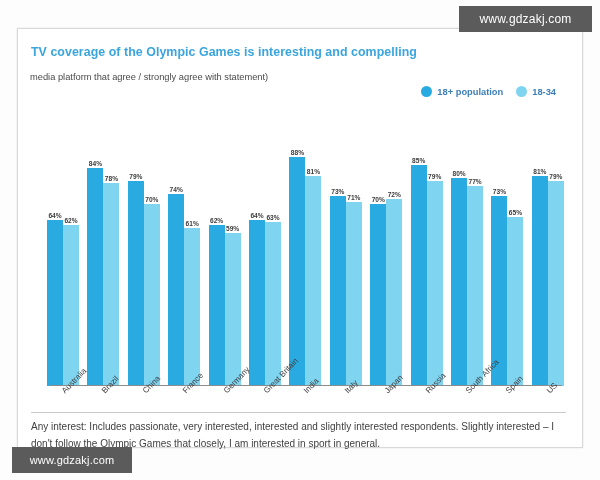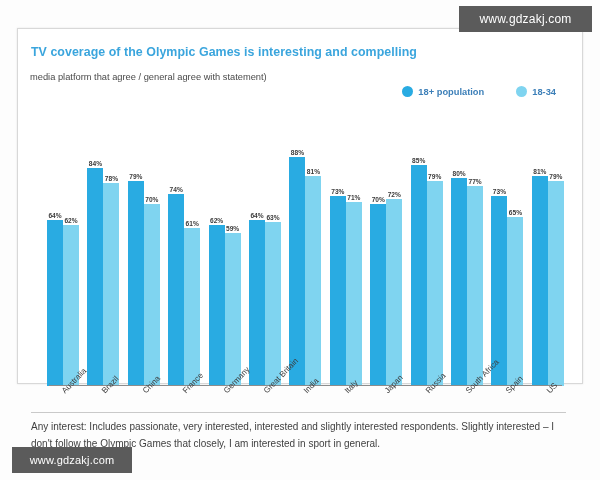--- a/index.html
+++ b/index.html
@@ -20,21 +20,21 @@
     letter-spacing: .2px;
     display: flex; align-items: center; justify-content: center;
     z-index: 40;
   }
   #wm-top { right: 8px; top: 6px; width: 133px; height: 26px; }
   #wm-bottom { left: 12px; bottom: 7px; width: 120px; height: 26px; font-size: 11px; }
 
   
   #card {
     position: absolute;
-    left: 17px; top: 28px; width: 566px; height: 356px;
+    left: 17px; top: 28px; width: 566px; height: 420px;
     background: #ffffff;
     border: 1px solid #d8d8d8;
     box-shadow: 0 0 2px rgba(0,0,0,.10);
   }
 
   
   #title {
     position: absolute; left: 13px; top: 16px;
     font-size: 12.4px; font-weight: bold; color: #3aa5dd;
     letter-spacing: .05px;
@@ -42,21 +42,21 @@
   #subtitle {
     position: absolute; left: 12px; top: 41px;
     font-size: 9.3px; color: #4a4a4a; line-height: 1.62;
     max-width: 330px;
   }
   #subtitle span { display: block; }
 
   
   #legend {
     position: absolute; right: 26px; top: 57px;
-    display: flex; align-items: center; gap: 32px;
+    display: flex; align-items: center; gap: 13px;
   }
   .legend-item { display: flex; align-items: center; gap: 5px; }
   .legend-dot { width: 11px; height: 11px; border-radius: 50%; display: block; }
   .legend-label { font-size: 9.3px; color: #3c7fb8; font-weight: bold; }
 
   
   #plot {
     position: absolute;
     left: 23px; top: 85px; right: 12px;
     height: 272px;
@@ -106,21 +106,21 @@
 </head>
 <body>
 
 <div id="root">
 
   <div id="card">
 
     <div id="title">TV coverage of the Olympic Games is interesting and compelling</div>
 
     <div id="subtitle">
-      <span>media platform that agree / general agree with statement)</span>
+      <span>media platform that agree / strongly agree with statement)</span>
     </div>
 
     <div id="legend">
         <div class="legend-item">
           <span class="legend-dot" style="background: rgb(41, 171, 226);"></span>
           <span class="legend-label">18+ population</span>
         </div>
         <div class="legend-item">
           <span class="legend-dot" style="background: rgb(127, 212, 240);"></span>
           <span class="legend-label">18-34</span>

